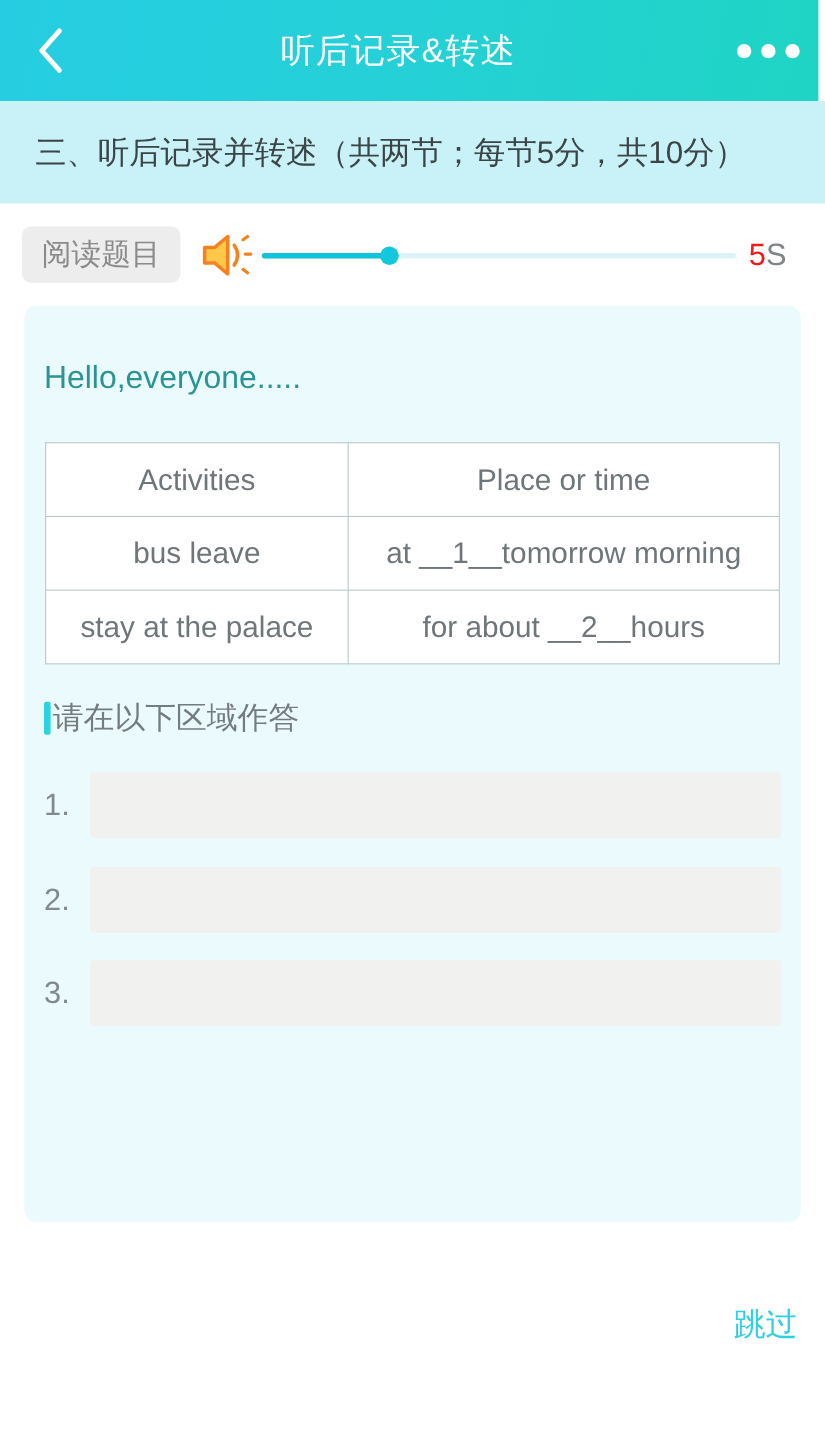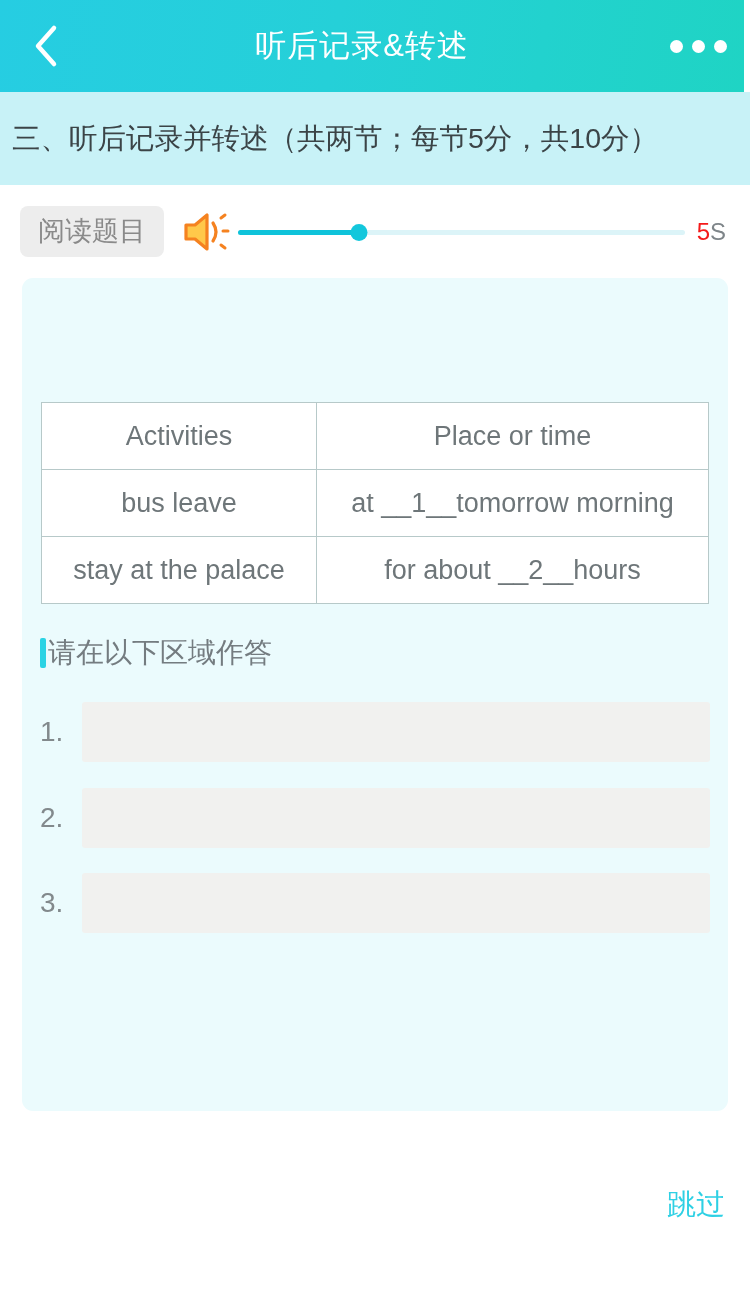--- a/index.html
+++ b/index.html
@@ -35,21 +35,21 @@
   }
   .nav-more i { width:13px; height:13px; border-radius:50%; background:#fff; display:block; }
 
   
   .section-banner {
     position:absolute; left:0; top:92px; width:750px; height:93px;
     background:#C8F2F7;
     display:flex; align-items:center;
   }
   .section-banner span {
-    padding-left:12px; color:#3B4447; font-size:28.5px; letter-spacing:0px;
+    padding-left:32px; color:#3B4447; font-size:28.5px; letter-spacing:0px;
     white-space:nowrap;
   }
 
   
   .player-row {
     position:absolute; left:0; top:185px; width:750px; height:93px;
     display:flex; align-items:center;
   }
   .read-badge {
     margin-left:20px;
@@ -73,21 +73,21 @@
   .progress-fill {
     position:absolute; left:0; top:18px; height:5px;
     background:#0FC3DA; border-radius:3px;
   }
   .progress-thumb {
     position:absolute; top:12px; width:17px; height:17px;
     border-radius:50%; background:#13C7DC;
     transform:translateX(-50%);
   }
   .time-left {
-    margin-right:24px; font-size:24px; line-height:1; white-space:nowrap;
+    margin-right:35px; font-size:28px; line-height:1; white-space:nowrap;
   }
   .time-left .num { color:#F41A1A; }
   .time-left .unit { color:#7E8589; }
 
   
   .content-card {
     position:absolute; left:22px; top:278px;
     width:706px; height:833px;
     background:#EBFBFD; border-radius:11px;
   }
@@ -196,20 +196,21 @@
       <div class="progress-thumb" id="pthumb" style="left: 27%;"></div>
     </div>
 
     <div class="time-left">
       <span class="num">5</span><span class="unit">S</span>
     </div>
   </div>
 
   <div class="content-card">
 
+    <div class="greeting">Hello,everyone.....</div>
 
     <table class="tbl">
       <tbody>
           <tr>
         <td class="c1">Activities</td>
         <td class="c2">Place or time</td>
       </tr>
       <tr>
         <td class="c1">bus leave</td>
         <td class="c2">at __1__tomorrow morning</td>

